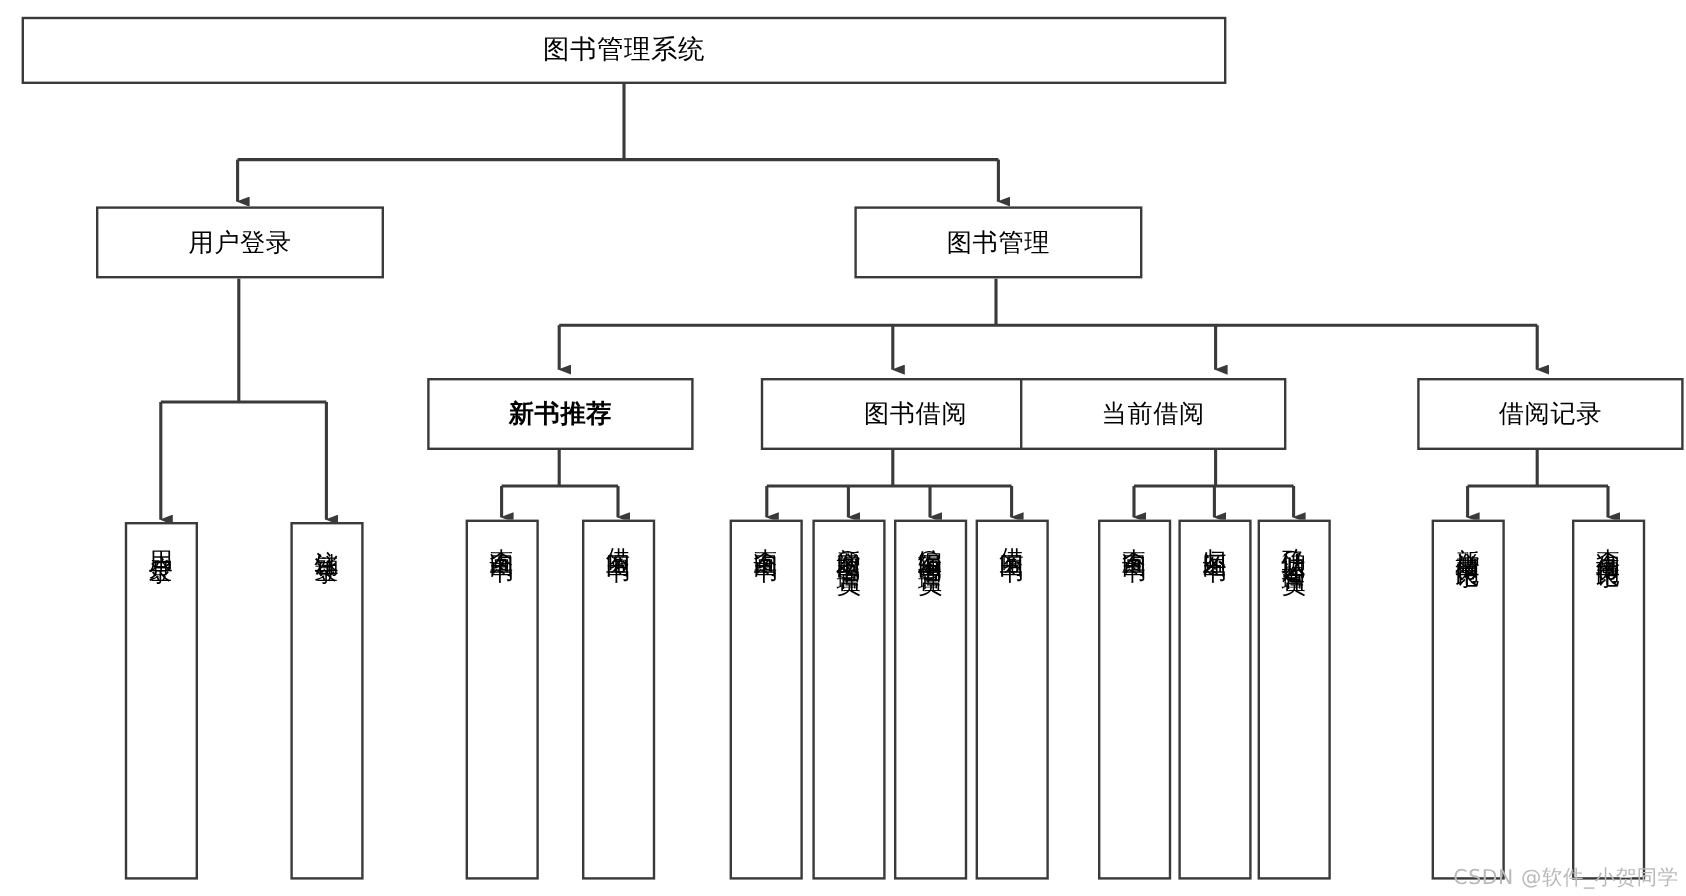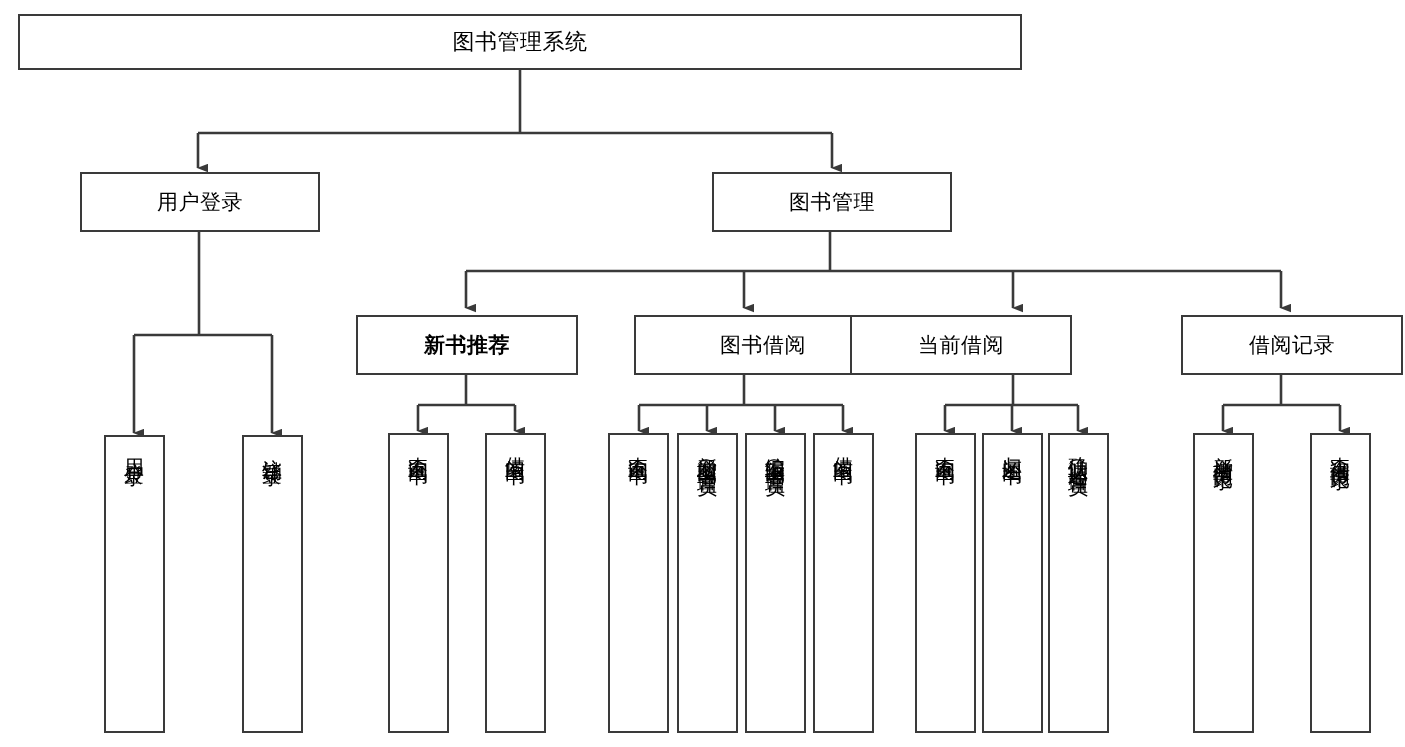--- a/index.html
+++ b/index.html
@@ -192,13 +192,14 @@
     <span class="node-label">确认归还（管理员）</span>
   </div>
 
   <div class="node vert" style="left:1193px; top:433px; width:61px; height:300px;">
     <span class="node-label">新增借阅记录</span>
   </div>
   <div class="node vert" style="left:1310px; top:433px; width:61px; height:300px;">
     <span class="node-label">查询借阅记录</span>
   </div>
 
+  <div id="watermark">CSDN @软件_小贺同学</div>
 </div>
 
 </body></html>

